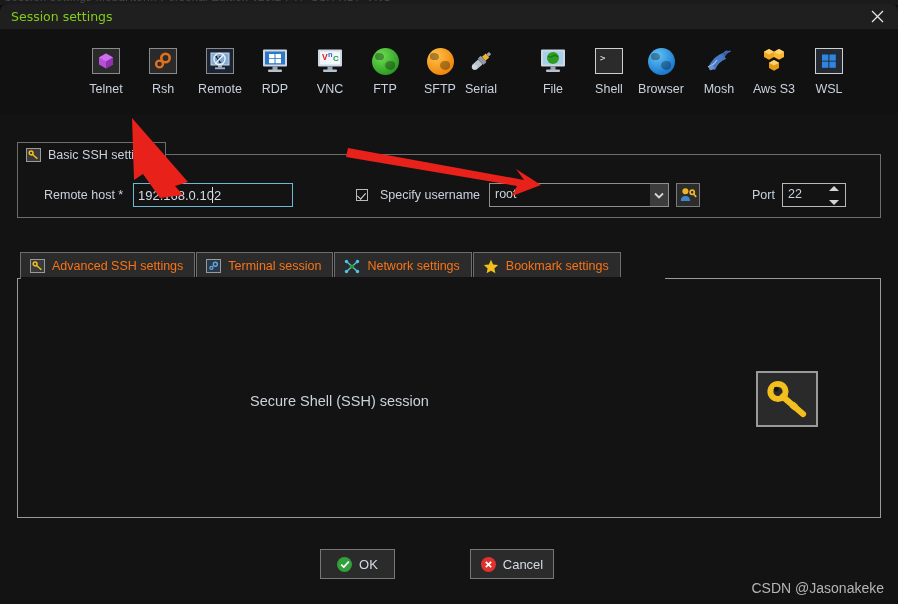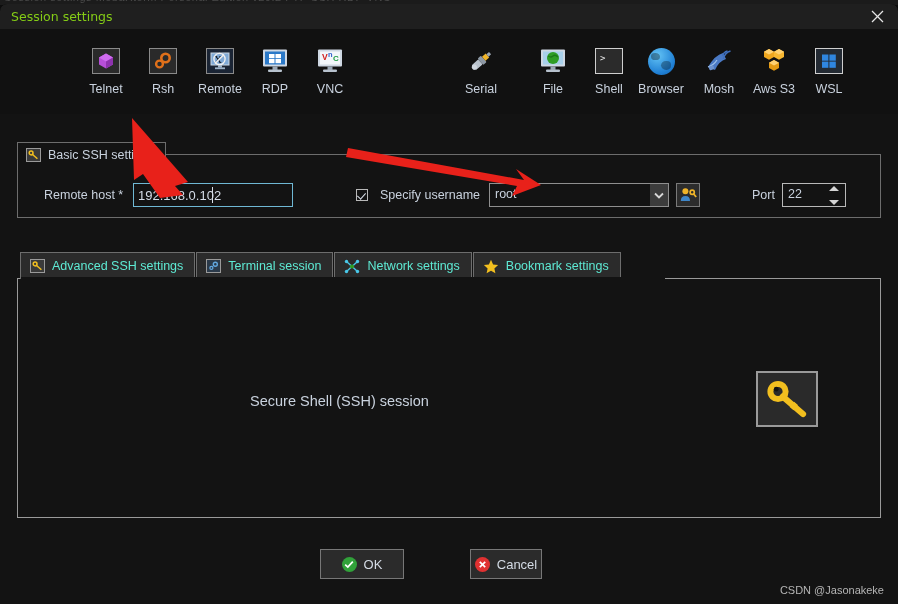--- a/index.html
+++ b/index.html
@@ -316,21 +316,21 @@
     border-bottom: none;
     box-sizing: border-box;
     display: flex;
     align-items: center;
     padding: 0 11px 0 9px;
     margin-right: 1px;
     cursor: default;
   }
   .sub-tab .sub-label {
     font-size: 12.5px;
-    color: #5eead4;
+    color: #f97316;
     margin-left: 7px;
     white-space: nowrap;
   }
 
   #content-panel {
     position: absolute;
     left: 17px; top: 274px;
     width: 864px;
     height: 240px;
     border: 1px solid #9a9a9a;
@@ -368,41 +368,41 @@
     position: absolute;
     height: 30px;
     background: #2b2b2b;
     border: 1px solid #777777;
     box-sizing: border-box;
     display: flex;
     align-items: center;
     justify-content: center;
     cursor: default;
   }
-  #ok-btn { left: 320px; top: 545px; width: 84px; }
-  #cancel-btn { left: 470px; top: 545px; width: 72px; }
+  #ok-btn { left: 320px; top: 545px; width: 75px; }
+  #cancel-btn { left: 470px; top: 545px; width: 84px; }
   .dlg-btn .btn-label {
     font-size: 13px;
     color: #d4dbe5;
     margin-left: 7px;
   }
   .badge-circle {
     width: 15px; height: 15px;
     border-radius: 50%;
     display:flex; align-items:center; justify-content:center;
     flex: none;
   }
   .badge-ok { background: #31a13a; }
   .badge-cancel { background: #e03131; }
 
   
   #watermark {
     position: absolute;
     right: 14px; bottom: 8px;
-    font-size: 11px;
+    font-size: 14px;
     color: #b5b5b5;
     white-space: nowrap;
   }
 
   
   #arrows {
     position: absolute;
     left: 0; top: 0;
     width: 898px; height: 604px;
     pointer-events: none;
@@ -496,21 +496,33 @@
           <text x="6" y="12" font-size="8.5" font-weight="bold" font-family="Liberation Sans, sans-serif" fill="#d22020">V</text>
           <text x="12" y="9" font-size="7.5" font-weight="bold" font-family="Liberation Sans, sans-serif" fill="#2b5fc8">n</text>
           <text x="17" y="13" font-size="8" font-weight="bold" font-family="Liberation Sans, sans-serif" fill="#1f9a42">C</text>
           <rect x="11.5" y="18.5" width="5" height="3.4" fill="#9aa7b5"></rect>
           <rect x="7" y="21.6" width="14" height="2.4" rx="1" fill="#b7c2ce"></rect>
         </svg>
       </div>
       <div class="type-label">VNC</div>
     </div>
 
-
+    <div class="type-item" style="left:356px">
+      <div class="type-icon">
+        <div class="globe" style="background:radial-gradient(circle at 34% 30%, #6fdf53, #2f9d24 72%, #1d7a18);"></div>
+      </div>
+      <div class="type-label">FTP</div>
+    </div>
+
+    <div class="type-item" style="left:411px">
+      <div class="type-icon">
+        <div class="globe" style="background:radial-gradient(circle at 34% 30%, #ffc24a, #f08a10 70%, #d2710a);"></div>
+      </div>
+      <div class="type-label">SFTP</div>
+    </div>
 
     <div class="type-item" style="left:452px">
       <div class="type-icon">
         <svg width="28" height="26" viewBox="0 0 28 26">
           <g transform="rotate(-42 14 13)">
             <rect x="4" y="10" width="9" height="6.5" rx="1" fill="#b9c2cc"></rect>
             <rect x="13" y="9" width="4.5" height="8.5" rx="1" fill="#8e99a5"></rect>
             <rect x="17.5" y="10.6" width="5" height="5.2" fill="#f0b429"></rect>
             <rect x="22.5" y="11.6" width="3.5" height="3.2" fill="#9aa5b1"></rect>
             <circle cx="5" cy="13.2" r="2.6" fill="#cfd6de"></circle>

